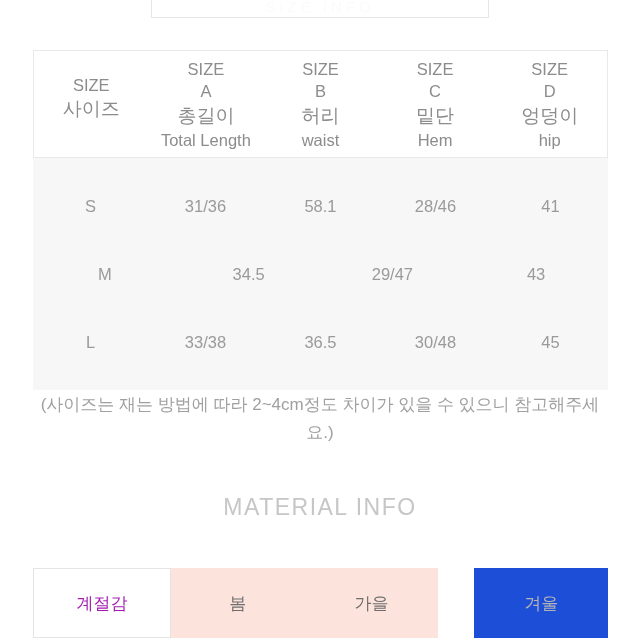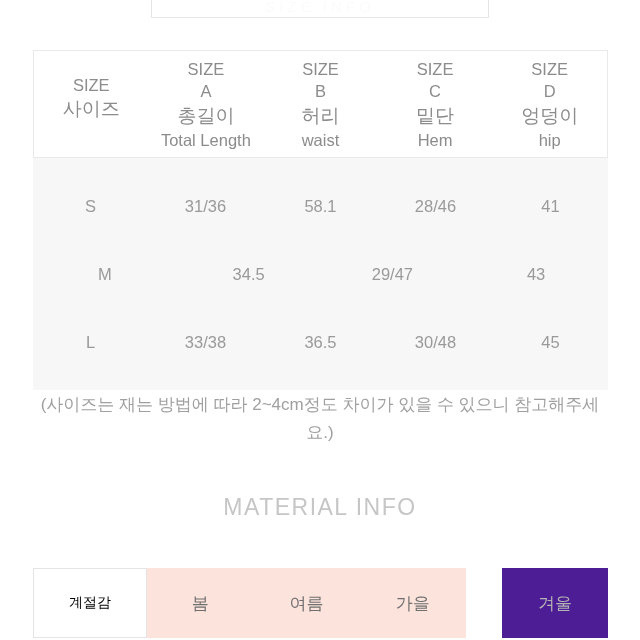--- a/index.html
+++ b/index.html
@@ -123,28 +123,28 @@
   .season-row {
     position: absolute;
     left: 33px;
     top: 568px;
     width: 575px;
     height: 70px;
     display: flex;
   }
 
   .season-row .label-cell {
-    width: 114px;
+    width: 138px;
     background: #ffffff;
     border: 1px solid #e4e4e4;
     display: flex;
     align-items: center;
     justify-content: center;
-    font-size: 14px;
-    color: #000000;
+    font-size: 17px;
+    color: #a21caf;
   }
 
   .season-row .options {
     flex: 1 1 auto;
     display: flex;
   }
 
   .season-row .opt {
     flex: 1 1 0;
     display: flex;
@@ -152,21 +152,21 @@
     justify-content: center;
     font-size: 17px;
   }
 
   .season-row .opt.on {
     background: #fce3dc;
     color: #6f6f6f;
   }
 
   .season-row .opt.off {
-    background: #4c1d95;
+    background: #1d4ed8;
     color: #b4b4b4;
     margin-left: 36px;
   }
 </style>
 </head>
 <body>
 
 <div class="top-clipped-box">
   <span class="ghost-text">SIZE INFO</span>
 </div>
@@ -239,17 +239,16 @@
 </div>
 
 <div class="size-note">(사이즈는 재는 방법에 따라 2~4cm정도 차이가 있을 수 있으니 참고해주세요.)</div>
 
 <div class="material-heading">MATERIAL INFO</div>
 
 <div class="season-row">
   <div class="label-cell">계절감</div>
   <div class="options">
     <div class="opt on">봄</div>
-    <div class="opt on">여름</div>
     <div class="opt on">가을</div>
     <div class="opt off">겨울</div>
   </div>
 </div>
 
 </body></html>

